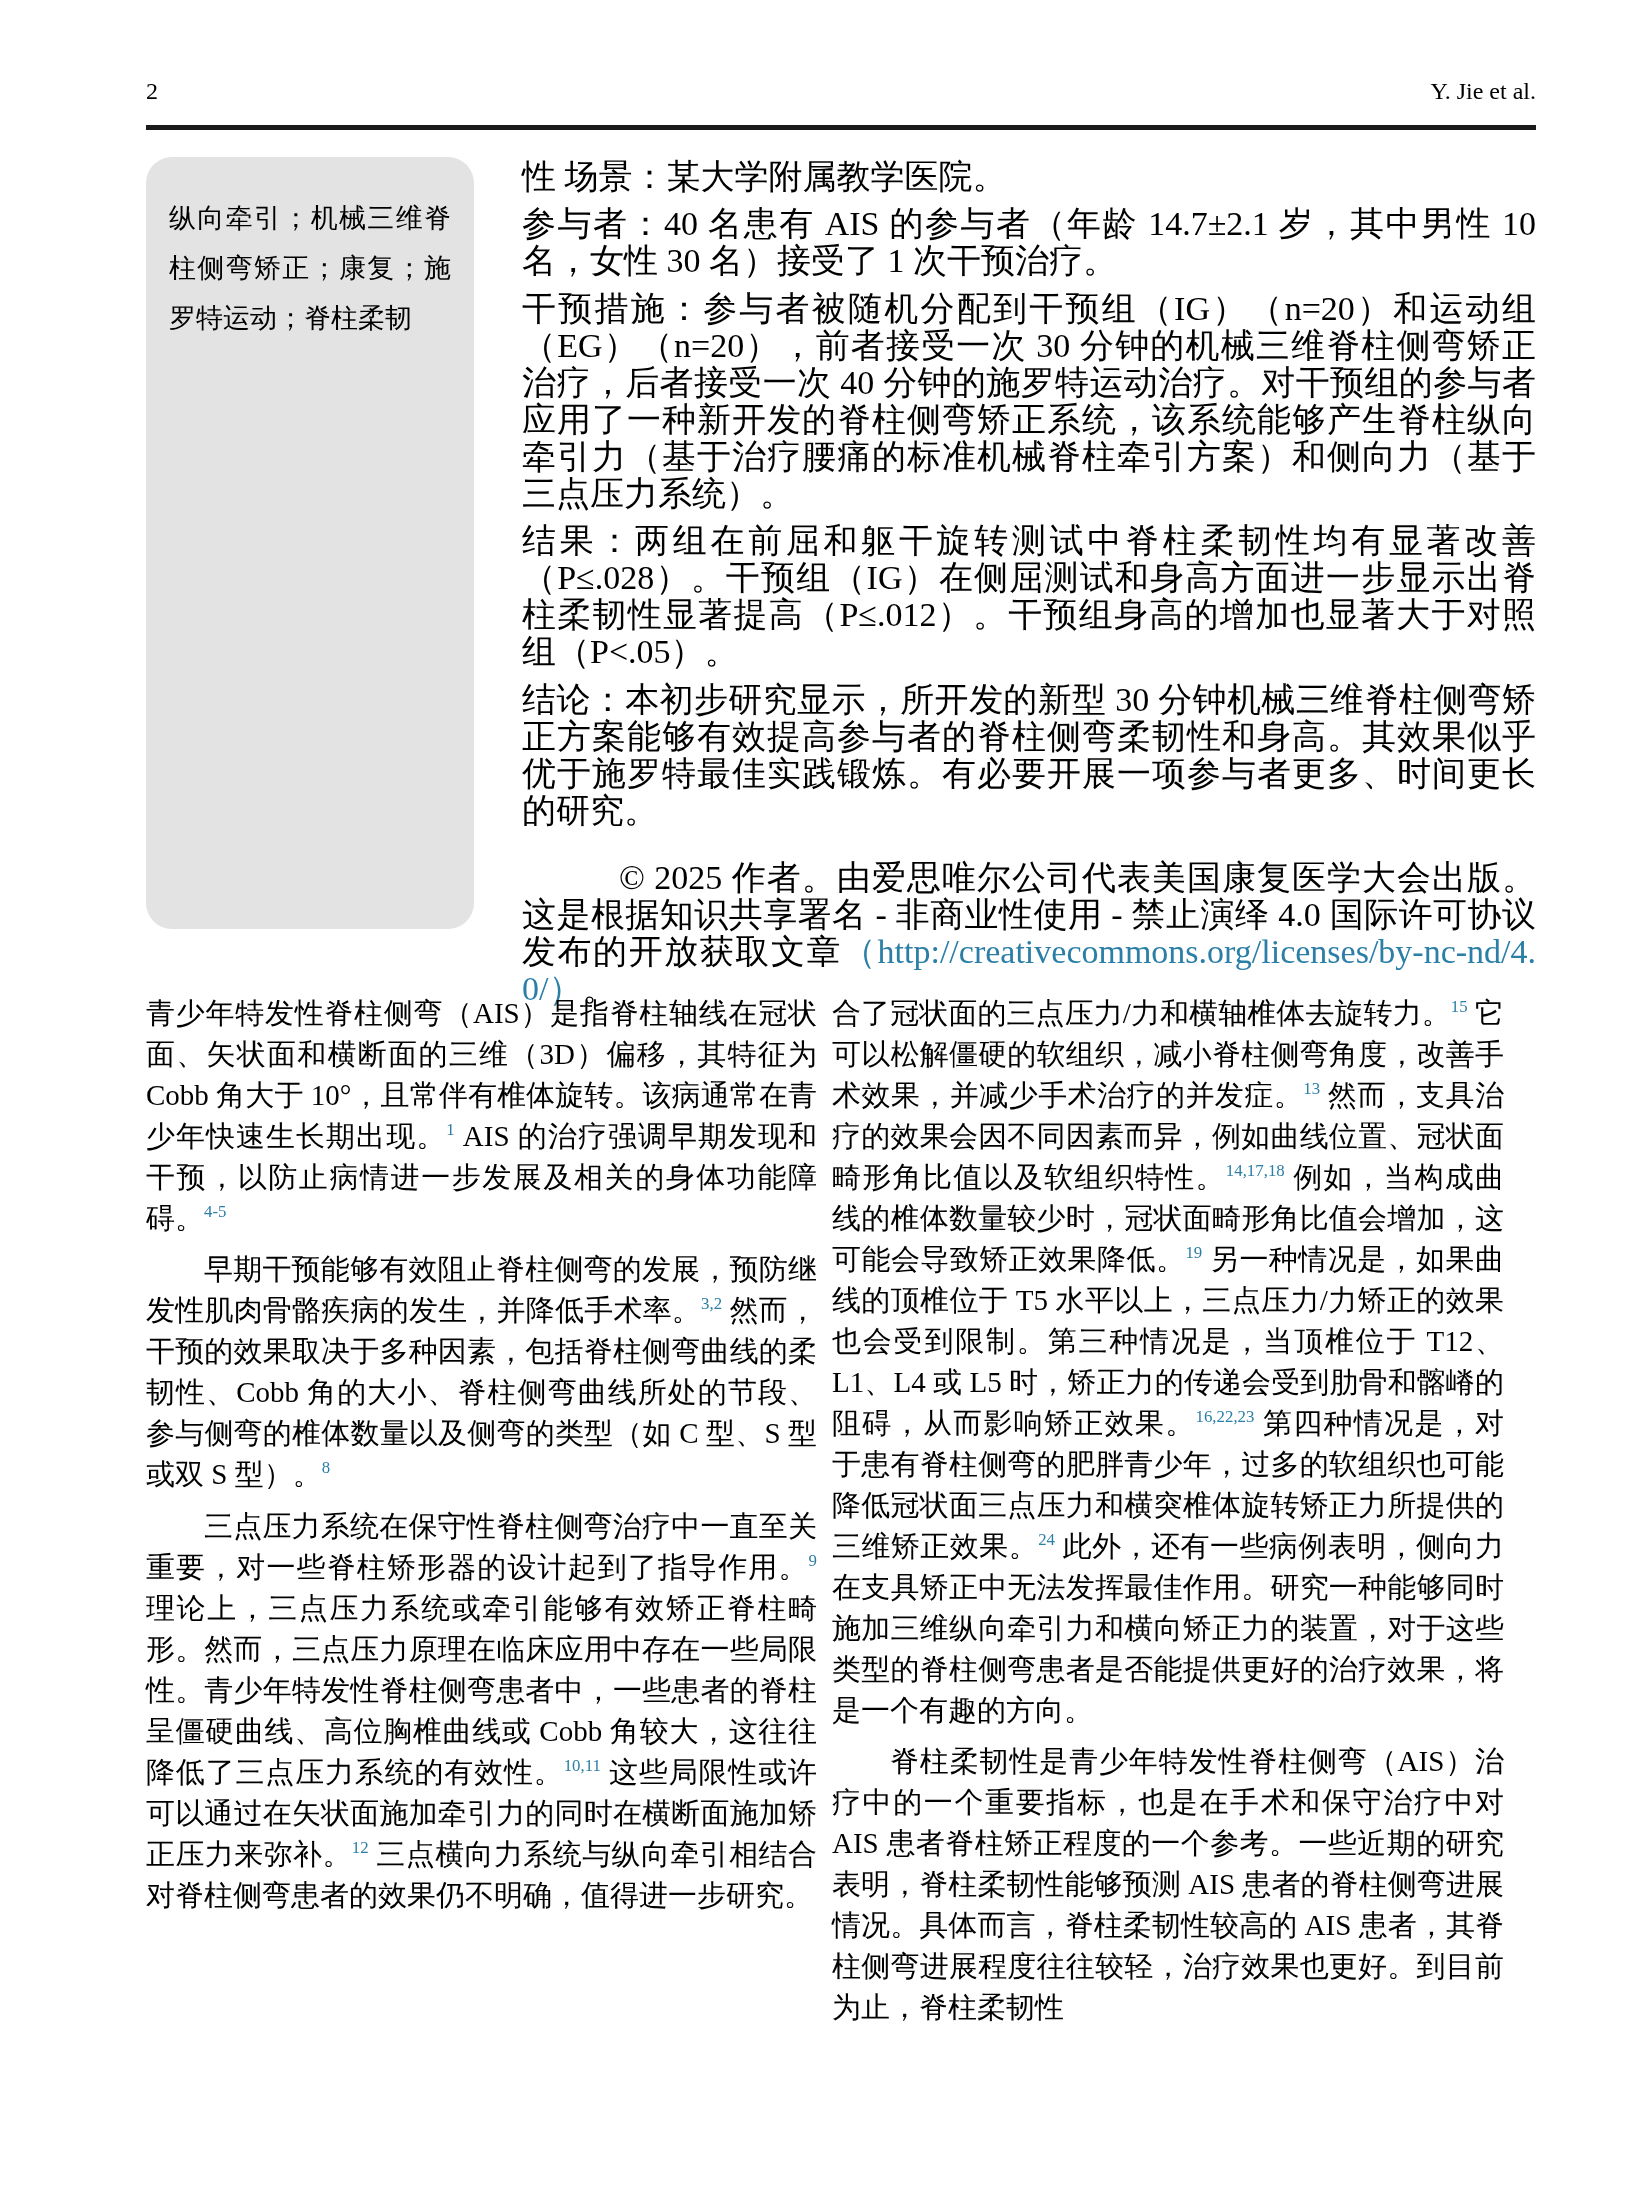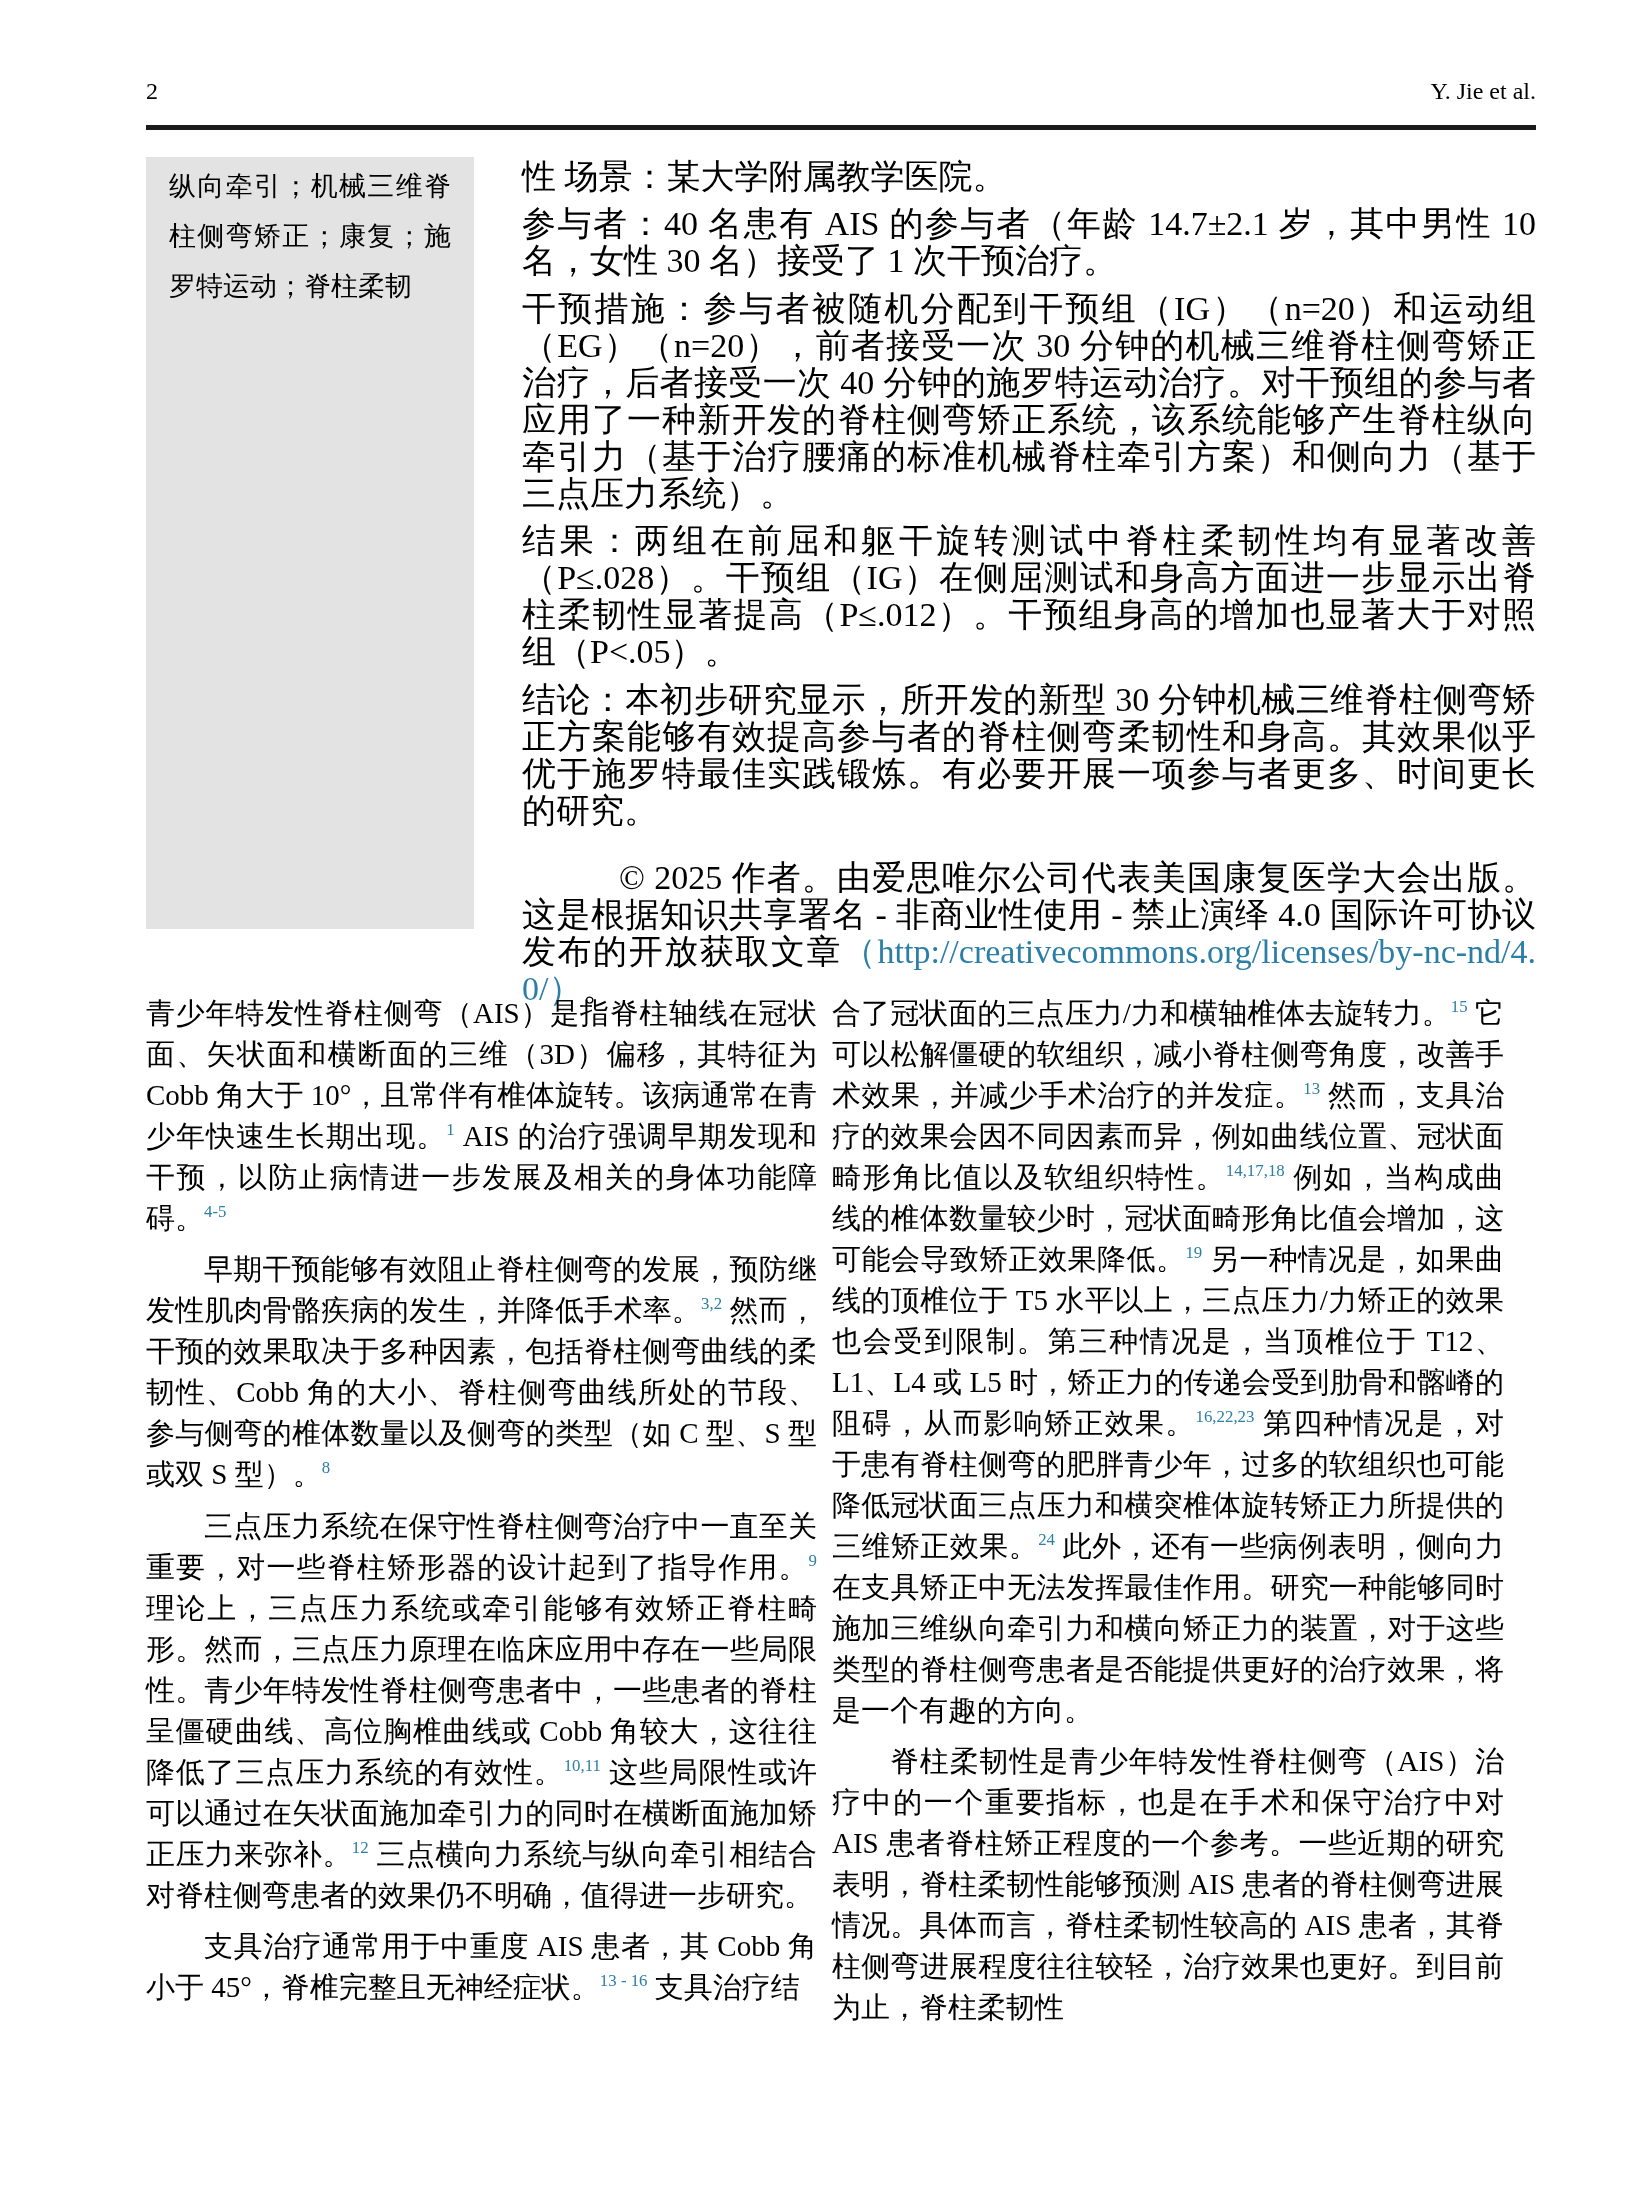--- a/index.html
+++ b/index.html
@@ -31,24 +31,25 @@
     background: var(--rule, #1b1b1b);
   }
   .kwbox {
     position: absolute;
     left: 146px;
     top: 157px;
     width: 328px;
     height: 772px;
     background: var(--kwbg, #e3e3e3);
     box-sizing: border-box;
-    padding: 4px 23px;
+    padding: 36px 23px;
     font-size: 27px;
     line-height: 50px;
     text-align: justify;
+    border-radius: 26px;
   }
   .abstract {
     position: absolute;
     left: 522px;
     top: 158px;
     width: 1014px;
     font-size: 34px;
     line-height: 37px;
     text-align: justify;
   }
@@ -100,21 +101,20 @@
       <p class="para">干预措施：参与者被随机分配到干预组（IG）（n=20）和运动组（EG）（n=20），前者接受一次 30 分钟的机械三维脊柱侧弯矫正治疗，后者接受一次 40 分钟的施罗特运动治疗。对干预组的参与者应用了一种新开发的脊柱侧弯矫正系统，该系统能够产生脊柱纵向牵引力（基于治疗腰痛的标准机械脊柱牵引方案）和侧向力（基于三点压力系统）。</p>
       <p class="para">结果：两组在前屈和躯干旋转测试中脊柱柔韧性均有显著改善（P≤.028）。干预组（IG）在侧屈测试和身高方面进一步显示出脊柱柔韧性显著提高（P≤.012）。干预组身高的增加也显著大于对照组（P&lt;.05）。</p>
       <p class="para">结论：本初步研究显示，所开发的新型 30 分钟机械三维脊柱侧弯矫正方案能够有效提高参与者的脊柱侧弯柔韧性和身高。其效果似乎优于施罗特最佳实践锻炼。有必要开展一项参与者更多、时间更长的研究。</p>
       <p class="para copyright">© 2025 作者。由爱思唯尔公司代表美国康复医学大会出版。这是根据知识共享署名 - 非商业性使用 - 禁止演绎 4.0 国际许可协议发布的开放获取文章<a class="url">（http://creativecommons.org/licenses/by-nc-nd/4.0/）</a>。</p>
     </div>
 
   <div class="bodycol col-left">
       <p class="para">青少年特发性脊柱侧弯（AIS）是指脊柱轴线在冠状面、矢状面和横断面的三维（3D）偏移，其特征为 Cobb 角大于 10°，且常伴有椎体旋转。该病通常在青少年快速生长期出现。<sup class="ref">1</sup> AIS 的治疗强调早期发现和干预，以防止病情进一步发展及相关的身体功能障碍。<sup class="ref">4-5</sup></p>
       <p class="para indent">早期干预能够有效阻止脊柱侧弯的发展，预防继发性肌肉骨骼疾病的发生，并降低手术率。<sup class="ref">3,2</sup> 然而，干预的效果取决于多种因素，包括脊柱侧弯曲线的柔韧性、Cobb 角的大小、脊柱侧弯曲线所处的节段、参与侧弯的椎体数量以及侧弯的类型（如 C 型、S 型或双 S 型）。<sup class="ref">8</sup></p>
       <p class="para indent">三点压力系统在保守性脊柱侧弯治疗中一直至关重要，对一些脊柱矫形器的设计起到了指导作用。<sup class="ref">9</sup> 理论上，三点压力系统或牵引能够有效矫正脊柱畸形。然而，三点压力原理在临床应用中存在一些局限性。青少年特发性脊柱侧弯患者中，一些患者的脊柱呈僵硬曲线、高位胸椎曲线或 Cobb 角较大，这往往降低了三点压力系统的有效性。<sup class="ref">10,11</sup> 这些局限性或许可以通过在矢状面施加牵引力的同时在横断面施加矫正压力来弥补。<sup class="ref">12</sup> 三点横向力系统与纵向牵引相结合对脊柱侧弯患者的效果仍不明确，值得进一步研究。</p>
-      <p class="para indent">支具治疗通常用于中重度 AIS 患者，其 Cobb 角小于 45°，脊椎完整且无神经症状。<sup class="ref">13 - 16</sup> 支具治疗结</p>
     </div>
 
   <div class="bodycol col-right">
       <p class="para">合了冠状面的三点压力/力和横轴椎体去旋转力。<sup class="ref">15</sup> 它可以松解僵硬的软组织，减小脊柱侧弯角度，改善手术效果，并减少手术治疗的并发症。<sup class="ref">13</sup> 然而，支具治疗的效果会因不同因素而异，例如曲线位置、冠状面畸形角比值以及软组织特性。<sup class="ref">14,17,18</sup> 例如，当构成曲线的椎体数量较少时，冠状面畸形角比值会增加，这可能会导致矫正效果降低。<sup class="ref">19</sup> 另一种情况是，如果曲线的顶椎位于 T5 水平以上，三点压力/力矫正的效果也会受到限制。第三种情况是，当顶椎位于 T12、L1、L4 或 L5 时，矫正力的传递会受到肋骨和髂嵴的阻碍，从而影响矫正效果。<sup class="ref">16,22,23</sup> 第四种情况是，对于患有脊柱侧弯的肥胖青少年，过多的软组织也可能降低冠状面三点压力和横突椎体旋转矫正力所提供的三维矫正效果。<sup class="ref">24</sup> 此外，还有一些病例表明，侧向力在支具矫正中无法发挥最佳作用。研究一种能够同时施加三维纵向牵引力和横向矫正力的装置，对于这些类型的脊柱侧弯患者是否能提供更好的治疗效果，将是一个有趣的方向。</p>
       <p class="para indent">脊柱柔韧性是青少年特发性脊柱侧弯（AIS）治疗中的一个重要指标，也是在手术和保守治疗中对 AIS 患者脊柱矫正程度的一个参考。一些近期的研究表明，脊柱柔韧性能够预测 AIS 患者的脊柱侧弯进展情况。具体而言，脊柱柔韧性较高的 AIS 患者，其脊柱侧弯进展程度往往较轻，治疗效果也更好。到目前为止，脊柱柔韧性</p>
     </div>
 
 </div>
 
 

